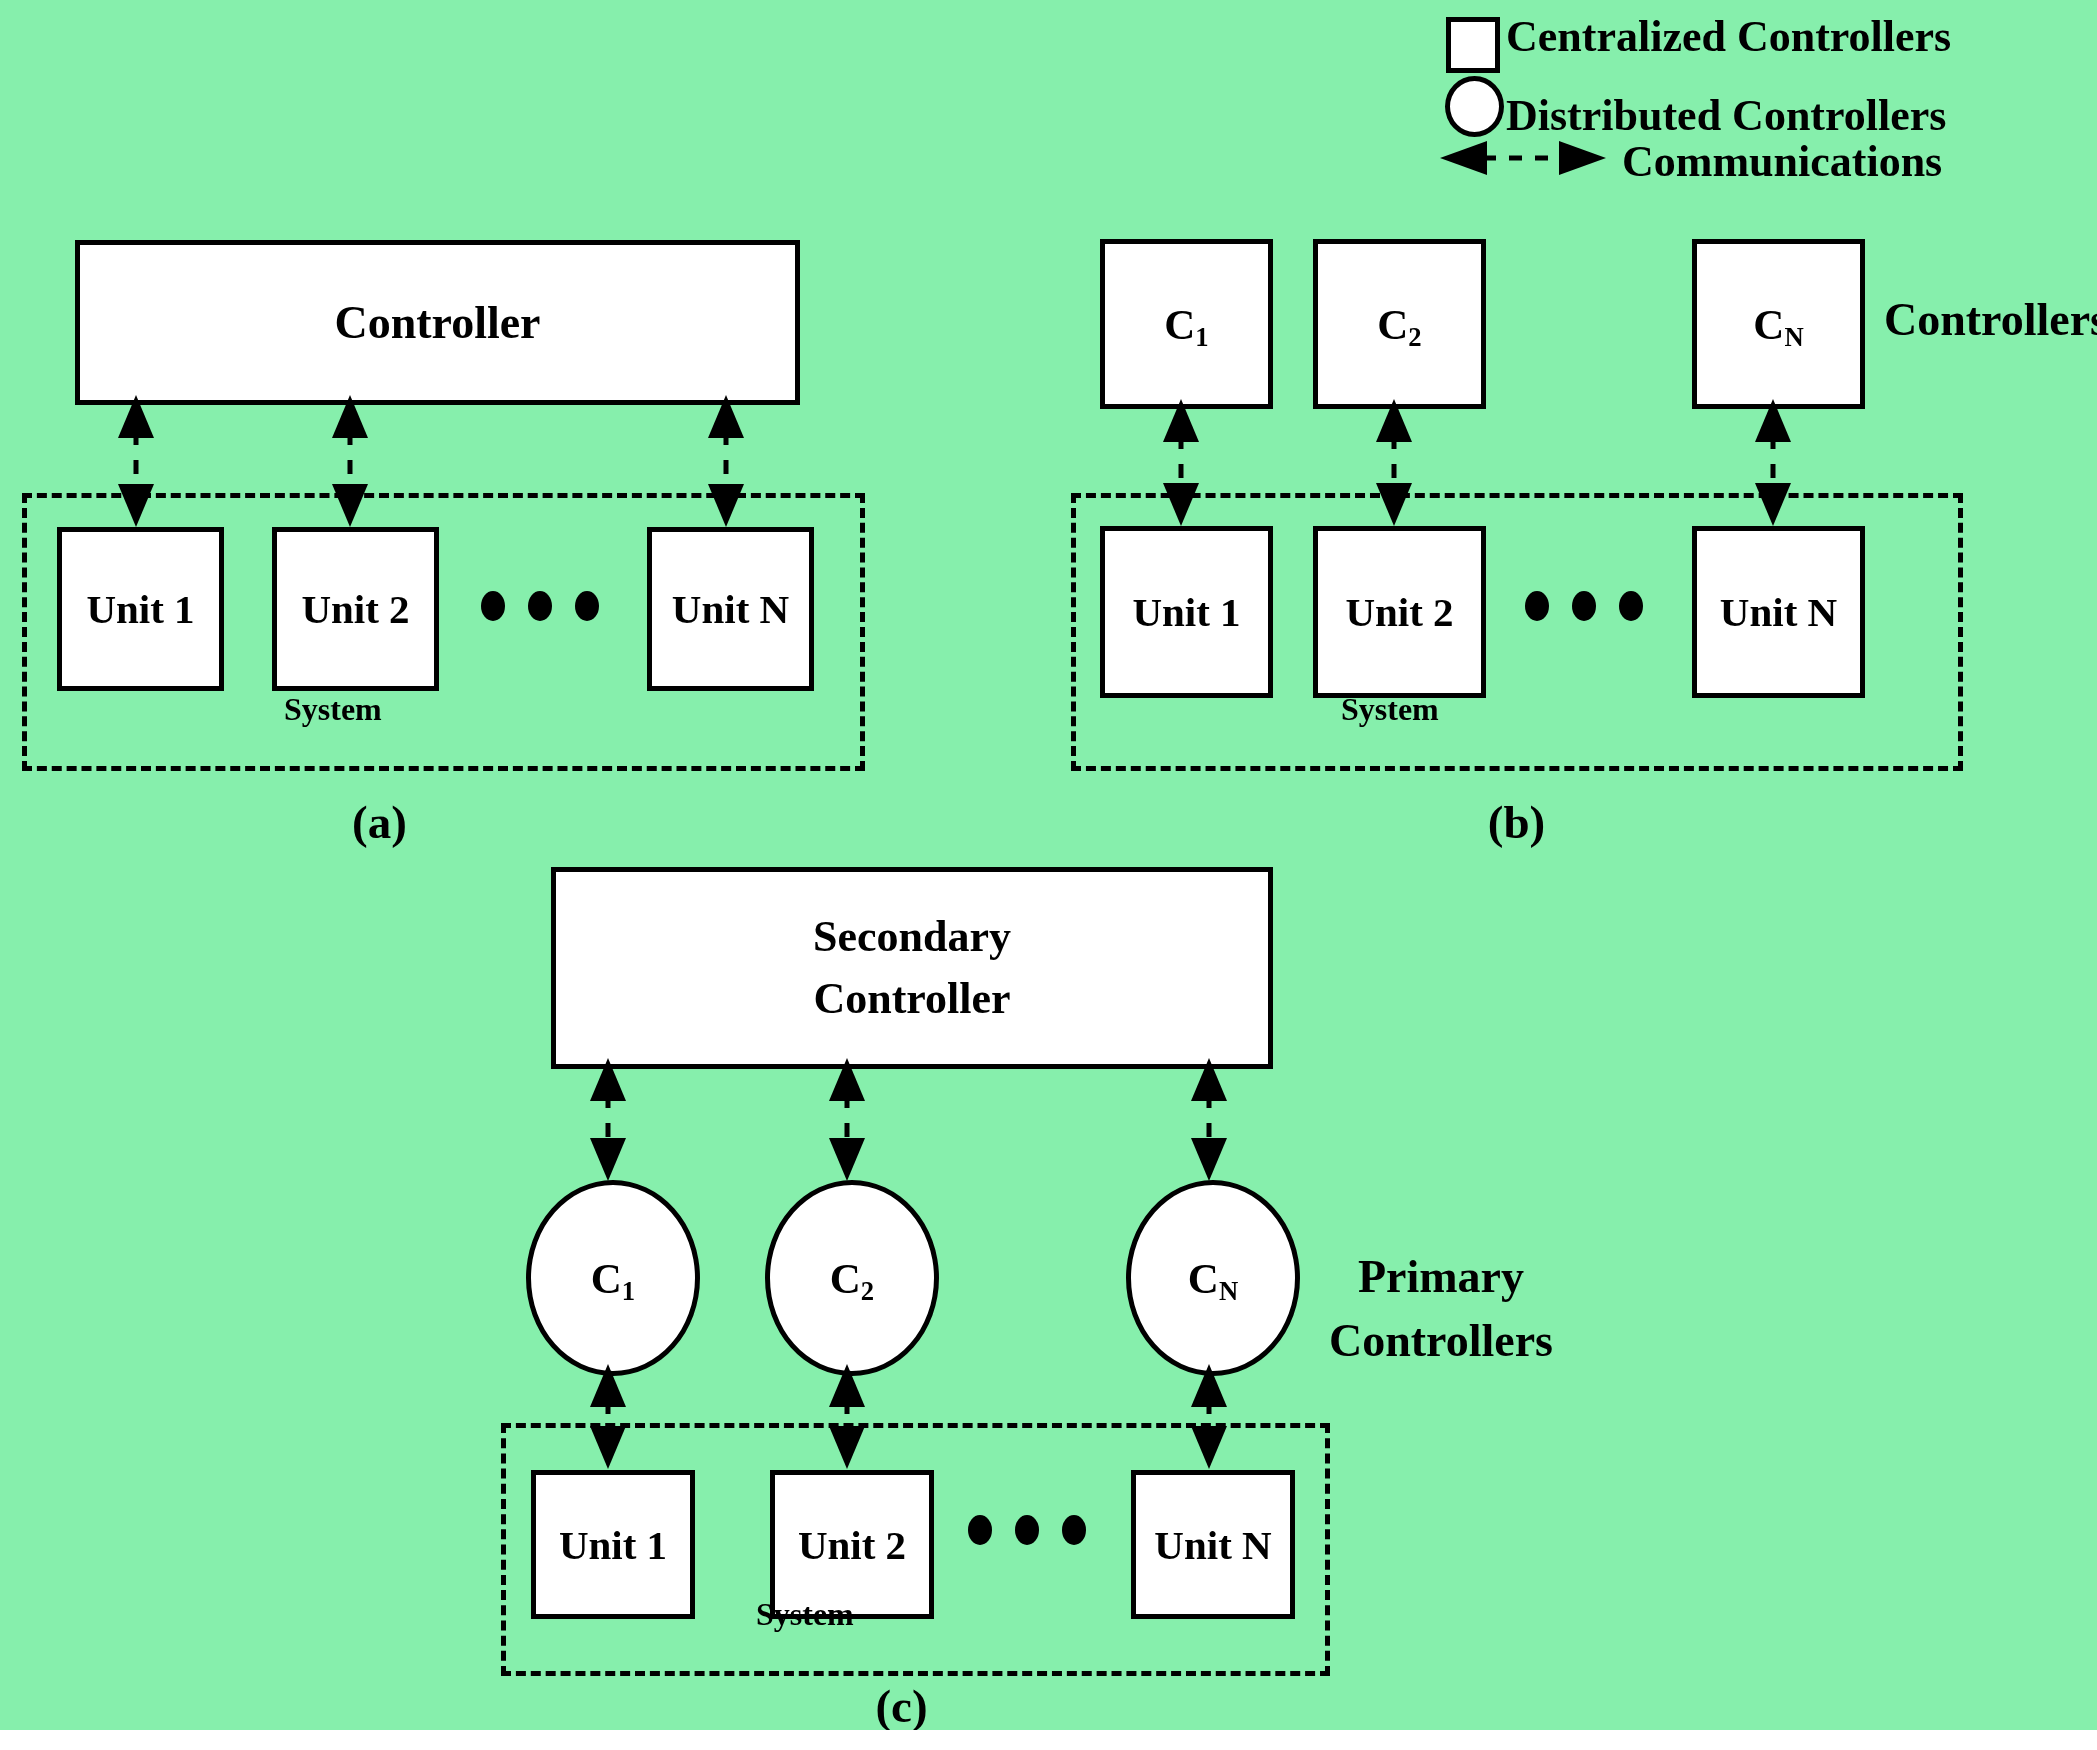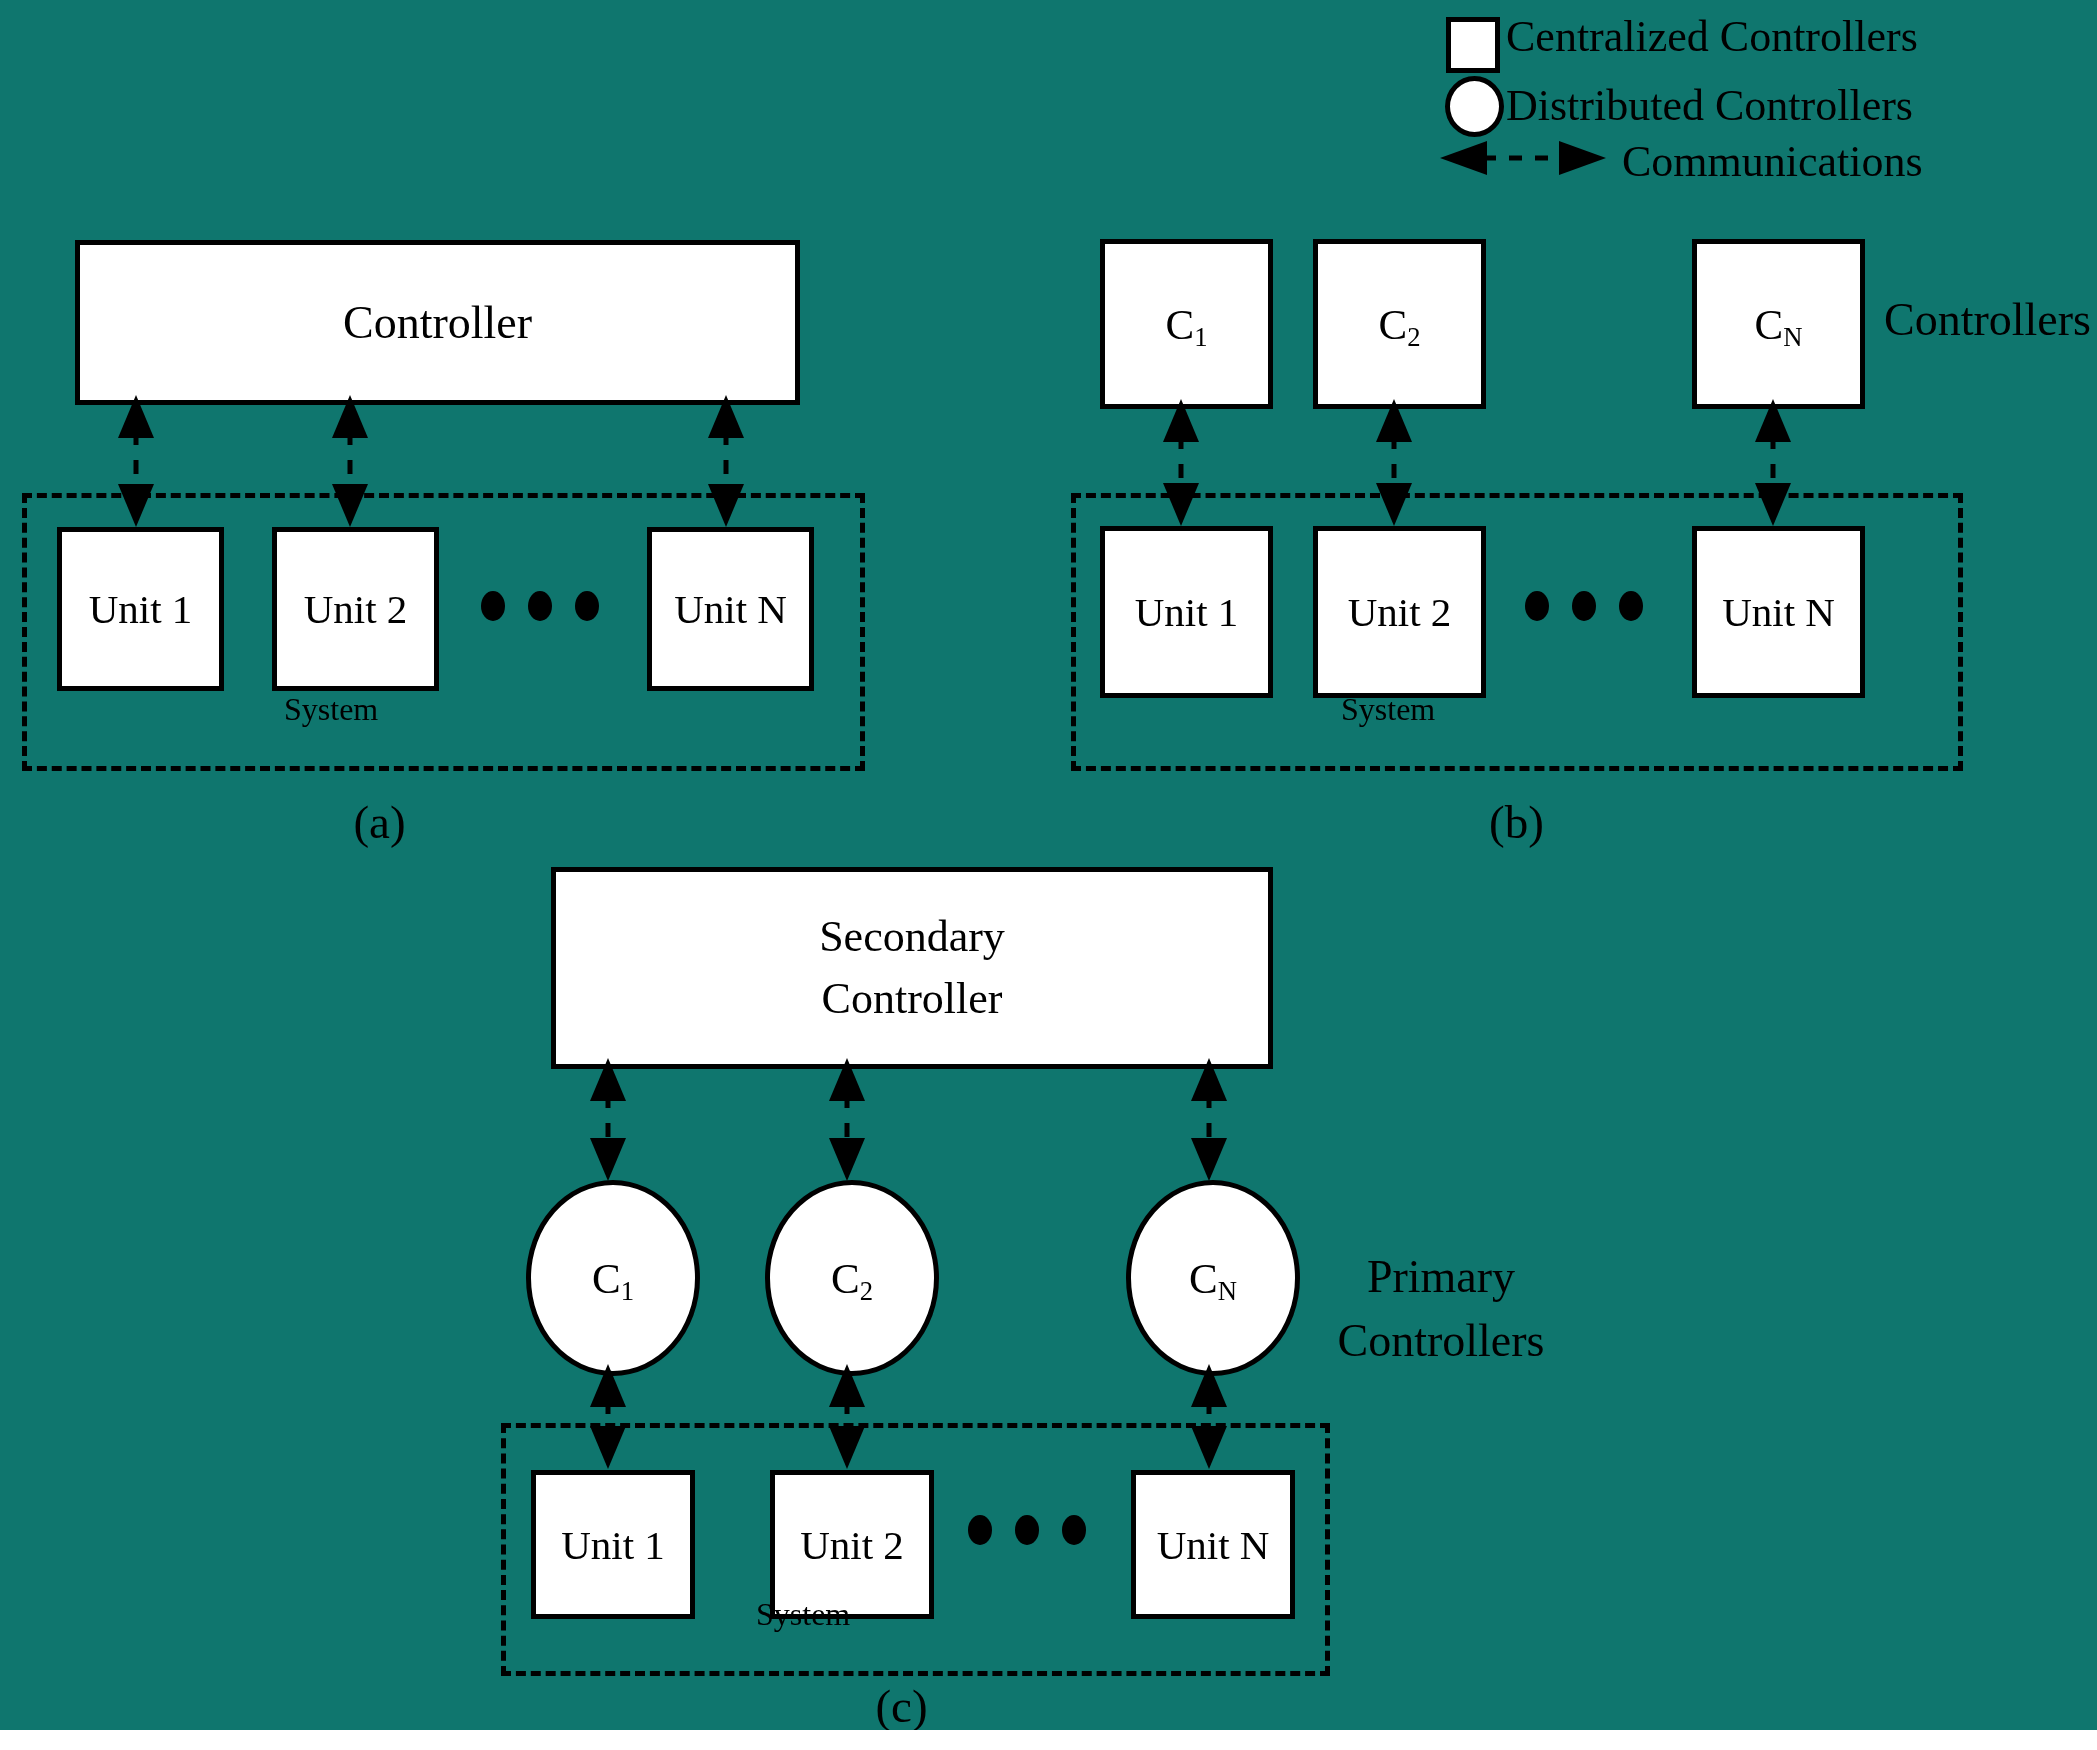--- a/index.html
+++ b/index.html
@@ -1,21 +1,21 @@
 <!DOCTYPE html>
 <html style="font-size:11.4px"><head>
 <meta charset="utf-8">
 <style>
   html,body { margin:0; padding:0; background:#ffffff; }
   #canvas {
     position:relative;
     width:2097px; height:1730px;
-    background:#0f766e;
+    background:#86efac;
     font-family:"Liberation Serif", serif;
-    font-weight:400;
+    font-weight:700;
     color:#000000;
     overflow:hidden;
   }
   
   .nodebox {
     position:absolute;
     border:5.7px solid #000;
     background:#fff;
     display:flex; align-items:center; justify-content:center;
     text-align:center;
@@ -99,21 +99,21 @@
 </head>
 <body>
 
 <div id="canvas">
 
   <div>
     <div class="legend-square" style="left:1446px; top:17px;"></div>
     <div class="legend-label" style="left:1506px; top:11.4px;">Centralized Controllers</div>
 
     <div class="legend-circle" style="left:1445px; top:76px;"></div>
-    <div class="legend-label" style="left:1506px; top:80px;">Distributed Controllers</div>
+    <div class="legend-label" style="left:1506px; top:90px;">Distributed Controllers</div>
 
     <div class="harrow" style="left:1440px; top:137px; width:166px; height:41px;">
       <div class="hhead-left"></div>
       <div class="hshaft"></div>
       <div class="hhead-right"></div>
     </div>
     <div class="legend-label" style="left:1622px; top:136px;">Communications</div>
   </div>
 
   <div>

